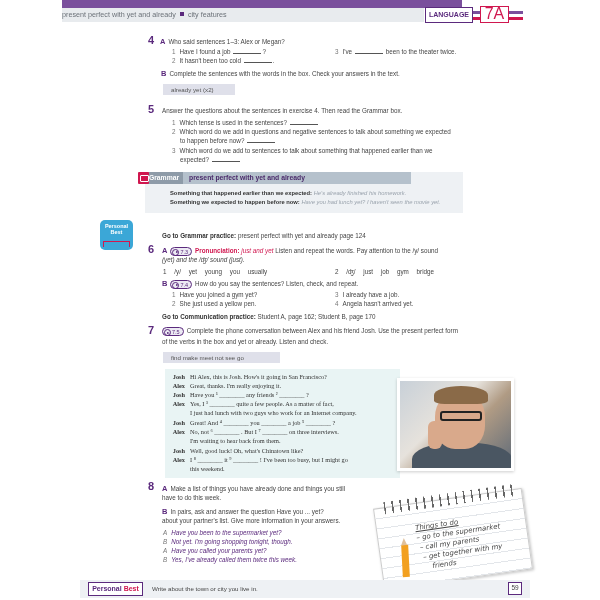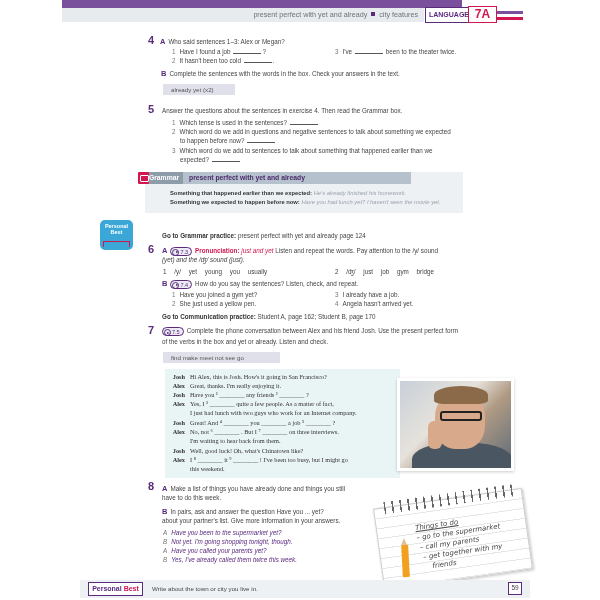--- a/index.html
+++ b/index.html
@@ -1,24 +1,24 @@
 <!DOCTYPE html>
 <html><head>
 <meta charset="utf-8">
 <style>
 *{box-sizing:border-box;margin:0;padding:0}
 body{width:600px;height:600px;background:#fff;font-family:"Liberation Sans",sans-serif;font-size:6.2px;color:#333;position:relative;overflow:hidden}
 .topbar{position:absolute;left:62px;top:0;width:400px;height:8px;background:#7a4f9c}
-.subbar{position:absolute;left:62px;top:8px;width:362px;height:14px;background:#e8ebee;text-align:right;padding-right:6px;line-height:14px;color:#6b7178;font-size:7.2px}
+.subbar{position:absolute;left:62px;top:8px;width:362px;height:14px;background:#e8ebee;padding-right:6px;line-height:14px;color:#6b7178;font-size:7.2px}
 .subbar .sq{display:inline-block;width:4px;height:4px;background:#5b2a7d;margin:0 4px 1px}
 .langbox{position:absolute;left:425px;top:7px;width:48px;height:16px;border:1.5px solid #5b2a7d;background:#fff;color:#5b2a7d;font-weight:bold;font-size:7px;text-align:center;line-height:13px}
 .unit-lines{position:absolute;left:473px;top:8px;width:50px;height:14px}
 .unit-lines .l1{position:absolute;left:0;top:3px;width:50px;height:3px;background:#7a4f9c}
 .unit-lines .l2{position:absolute;left:0;top:9px;width:50px;height:3px;background:#d0174f}
-.unitbox{position:absolute;left:468px;top:6px;width:29px;height:17px;border:1.5px solid #d0174f;background:#fff;color:#d0174f;font-weight:bold;font-size:12px;text-align:center;line-height:14px}
+.unitbox{position:absolute;left:480px;top:6px;width:29px;height:17px;border:1.5px solid #d0174f;background:#fff;color:#d0174f;font-weight:normal;font-size:16px;text-align:center;line-height:14px}
 .num{position:absolute;font-weight:bold;color:#5b2a7d;font-size:11px}
 .letter{font-weight:bold;color:#5b2a7d;margin-right:3px;font-size:7.5px}
 .line{position:absolute;white-space:nowrap;font-size:6.3px;color:#444}
 .sub{color:#777;margin-right:4px}
 .blank{display:inline-block;width:28px;border-bottom:0.7px solid #555;margin:0 1px}
 .wordbox{position:absolute;background:#dfe0ea;padding:0 8px;height:11px;line-height:11px;color:#555;font-size:6.2px}
 .grammar{position:absolute;left:145px;top:172px;width:318px;height:41px;background:#eef1f4}
 .grammar-head{position:absolute;left:0;top:0;width:266px;height:12px;background:#b5c1cc}
 .grammar-tag{position:absolute;left:0;top:0;width:38px;height:12px;background:#8e9ba8;color:#fff;font-weight:bold;font-size:6.8px;line-height:12px;text-align:center}
 .grammar-title{position:absolute;left:44px;top:0;line-height:12px;font-weight:bold;color:#4a2a6a;font-size:6.8px}

